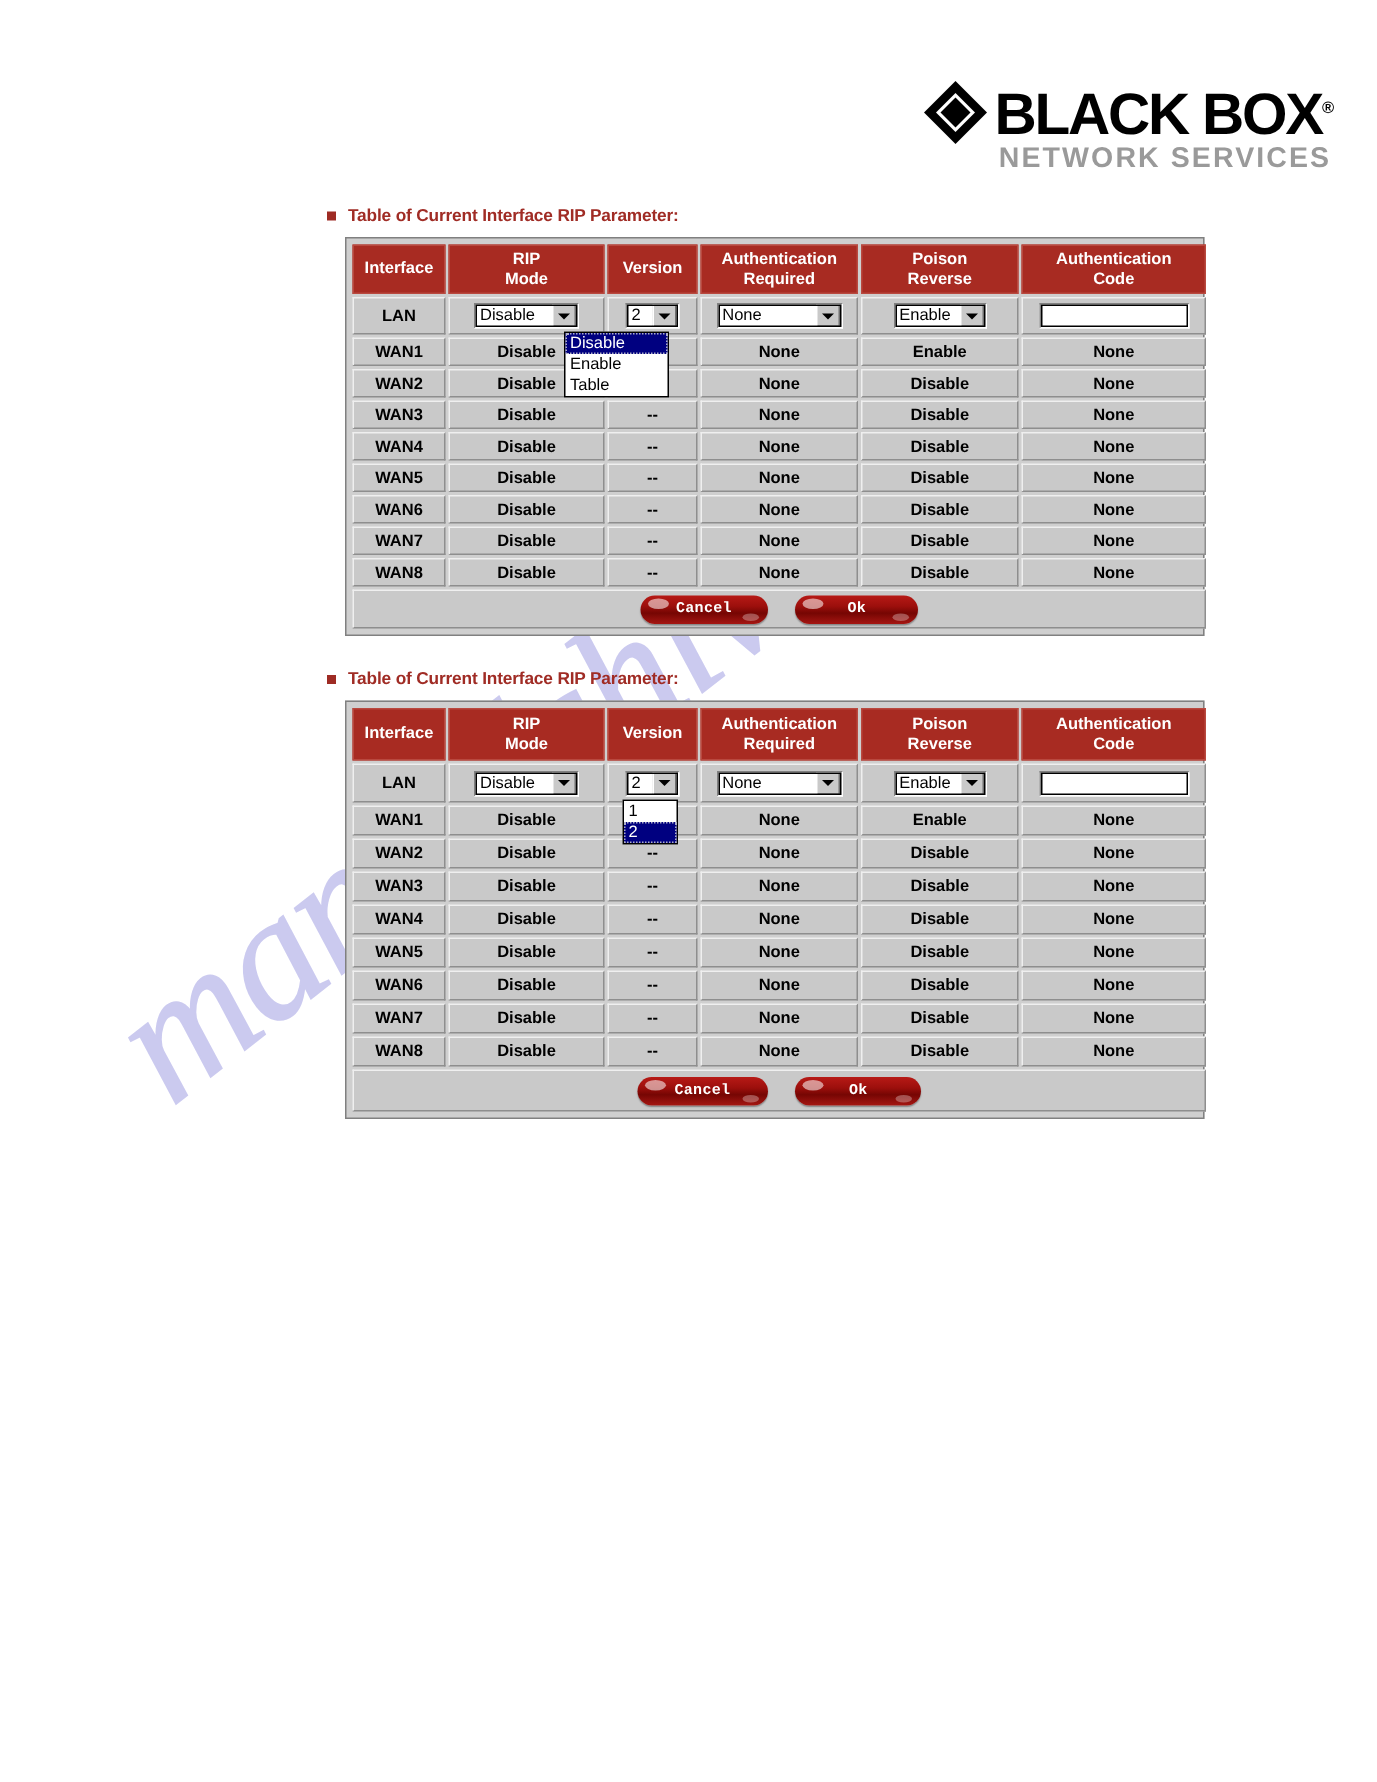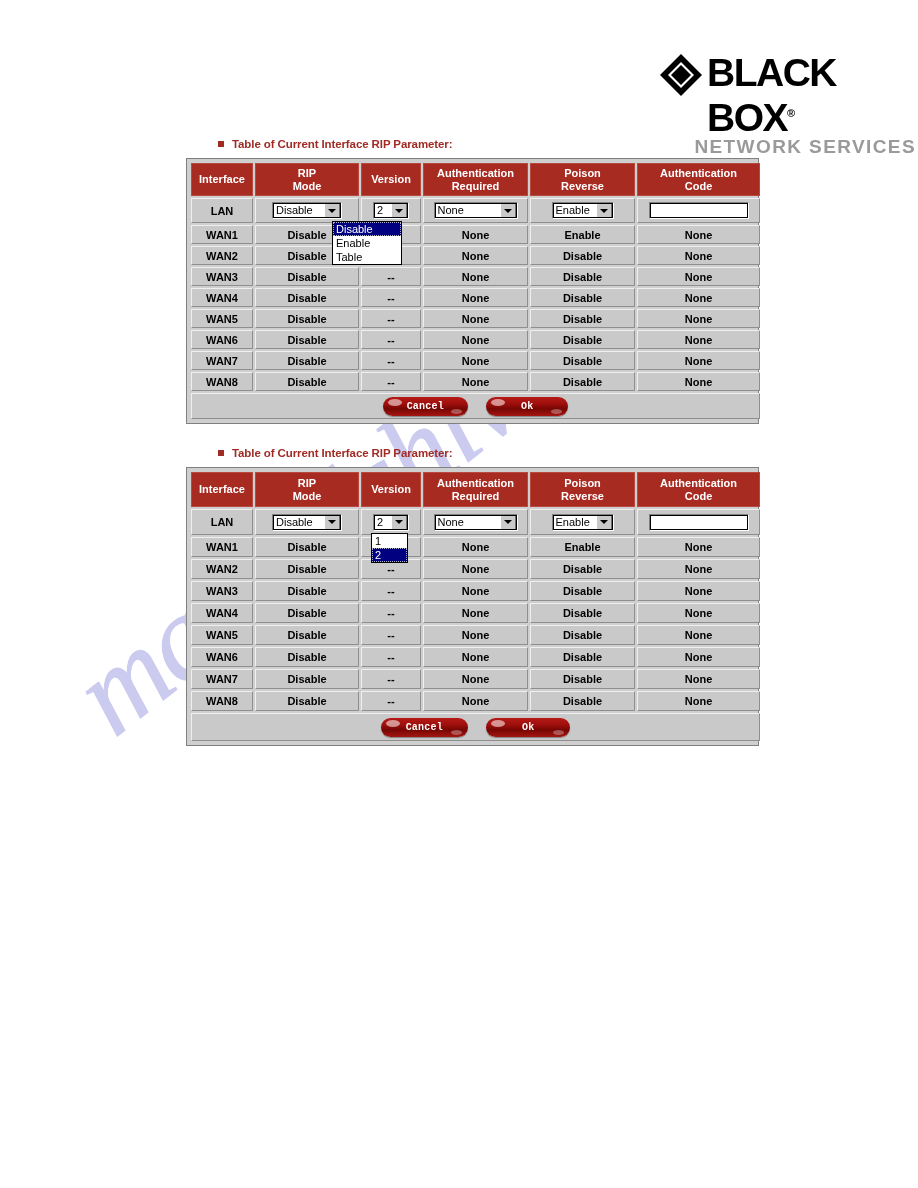--- a/index.html
+++ b/index.html
@@ -38,21 +38,21 @@
     letter-spacing: -2px;
     color: #c9c8ef;
     white-space: nowrap;
     -webkit-text-stroke: 1px #c9c8ef;
     opacity: .95;
   }
 
   
   #logo-block {
     position: absolute;
-    left: 659px;
+    left: 615px;
     top: 52px;
     z-index: 3;
   }
   #logo-row {
     display: flex;
     align-items: flex-start;
   }
   .logo-diamond {
     width: 44px;
     height: 44px;
@@ -114,20 +114,21 @@
     letter-spacing: -.1px;
     white-space: nowrap;
   }
 
   
   .rip-table-frame {
     border: 1px solid #808080;
     background: #cfcfcf;
     padding: 2px;
     box-sizing: border-box;
+    margin-left: 44px;
   }
   #section-1 .rip-table-frame { width: 573px; }
   #section-2 .rip-table-frame { width: 573px; }
 
   table.rip {
     border-collapse: separate;
     border-spacing: 2px;
     width: 100%;
     table-layout: fixed;
   }

